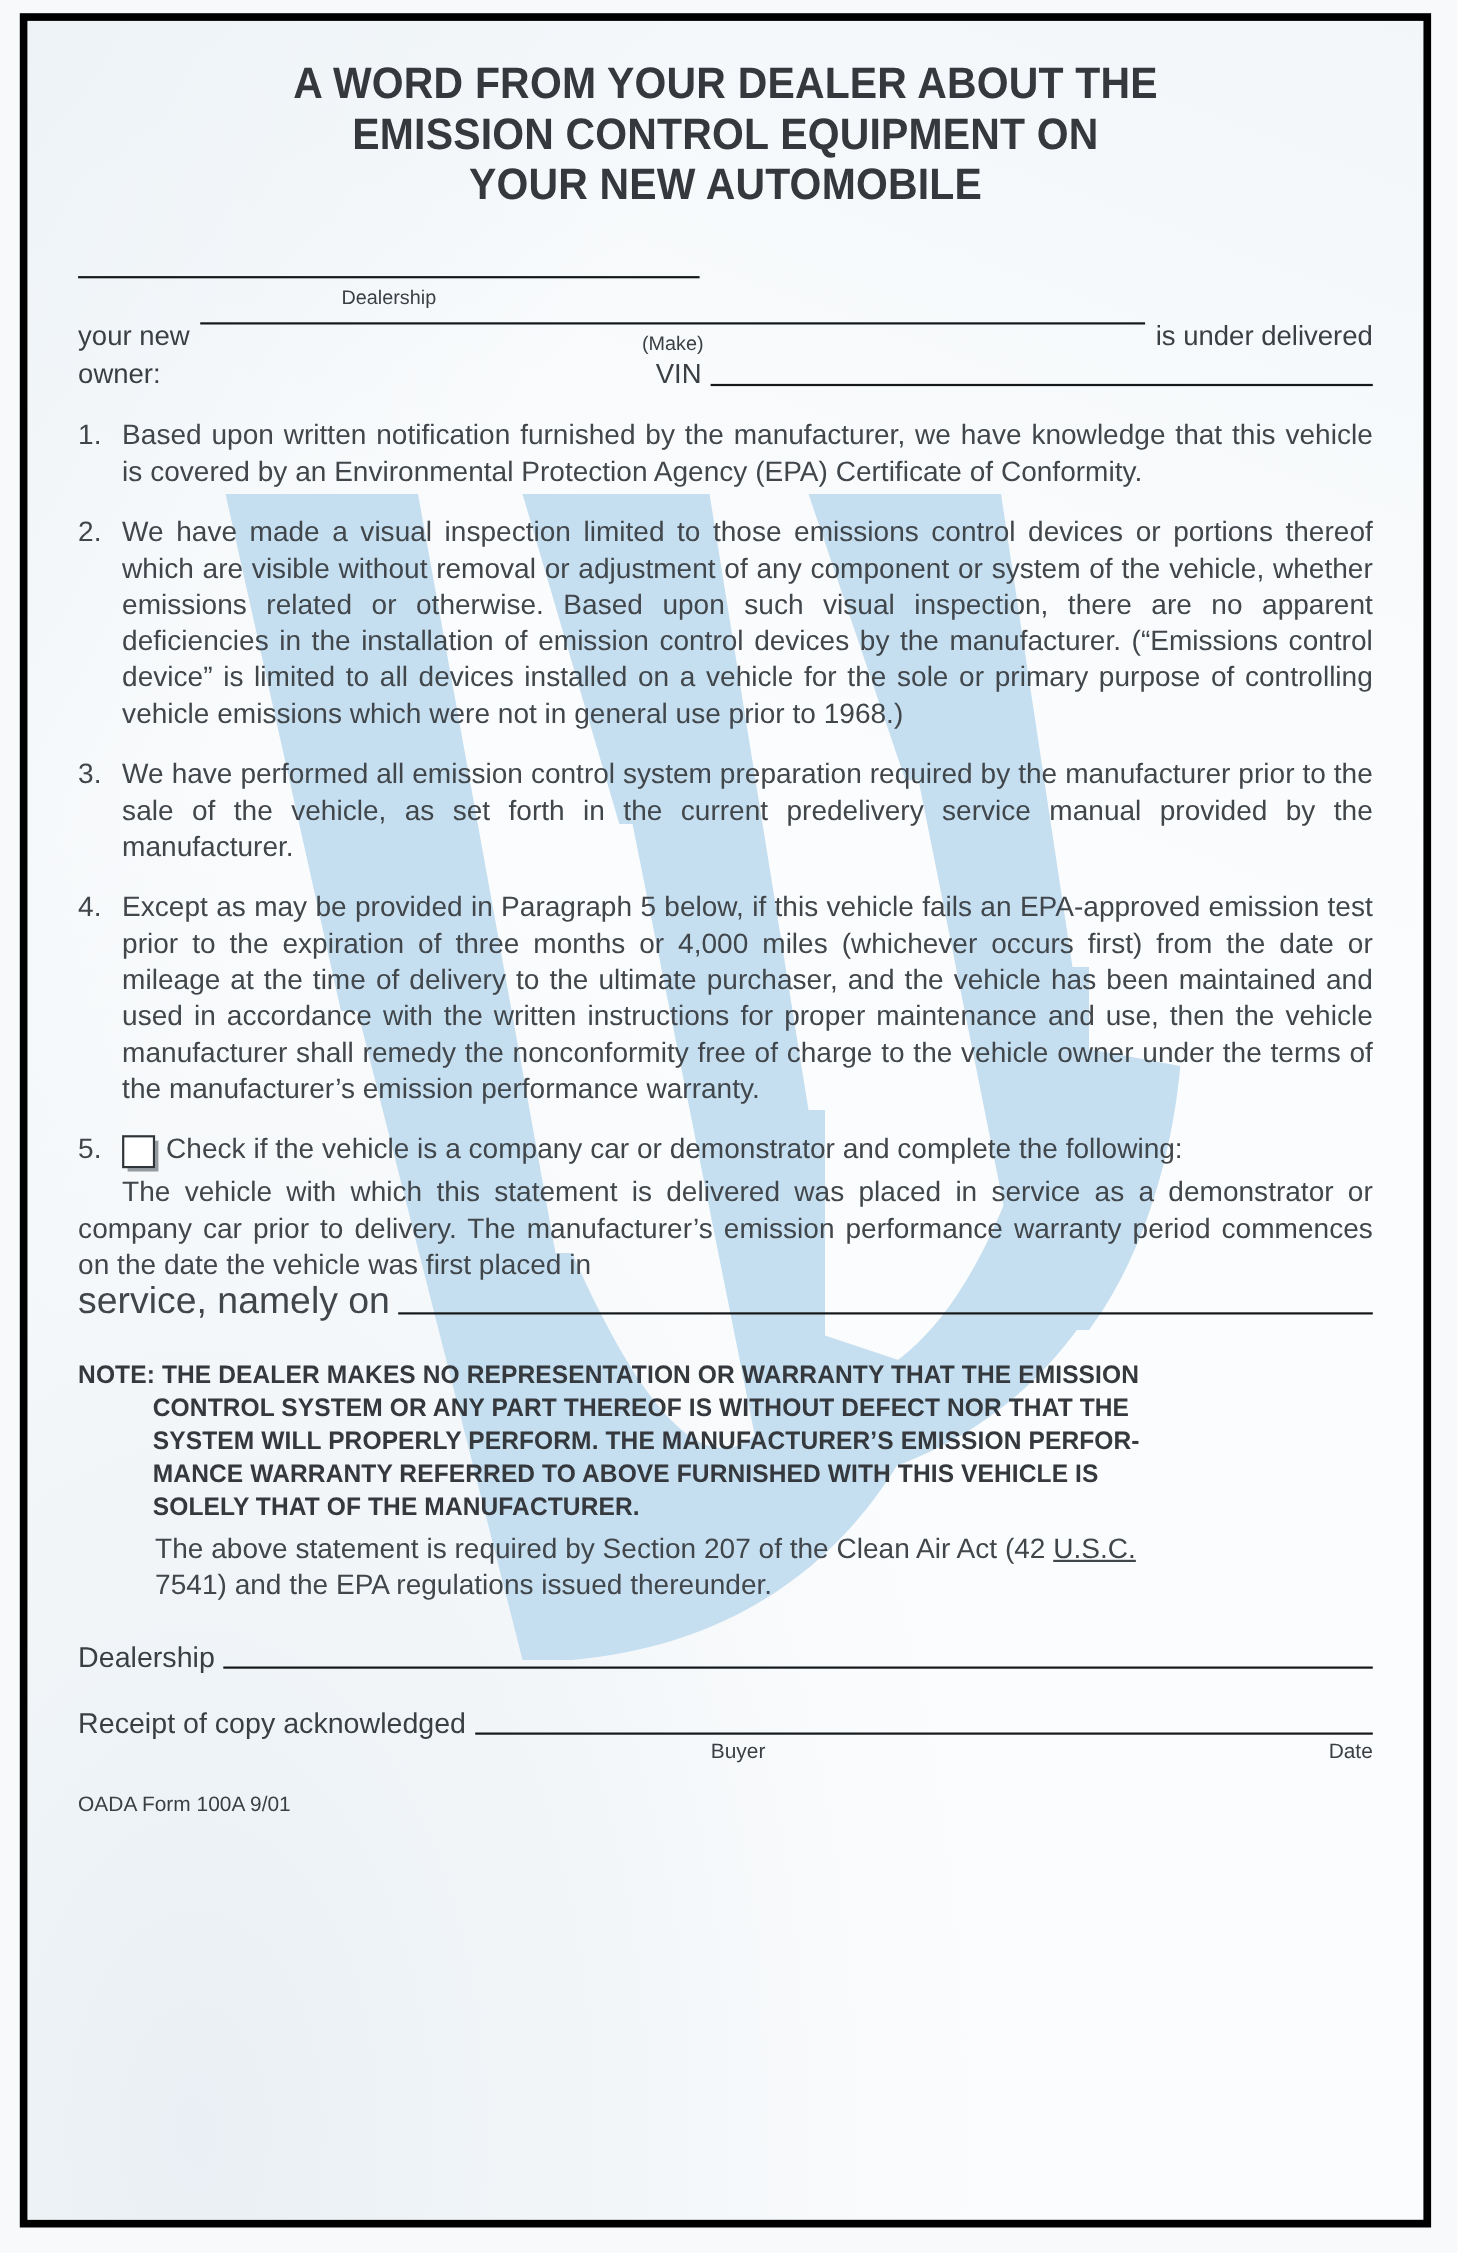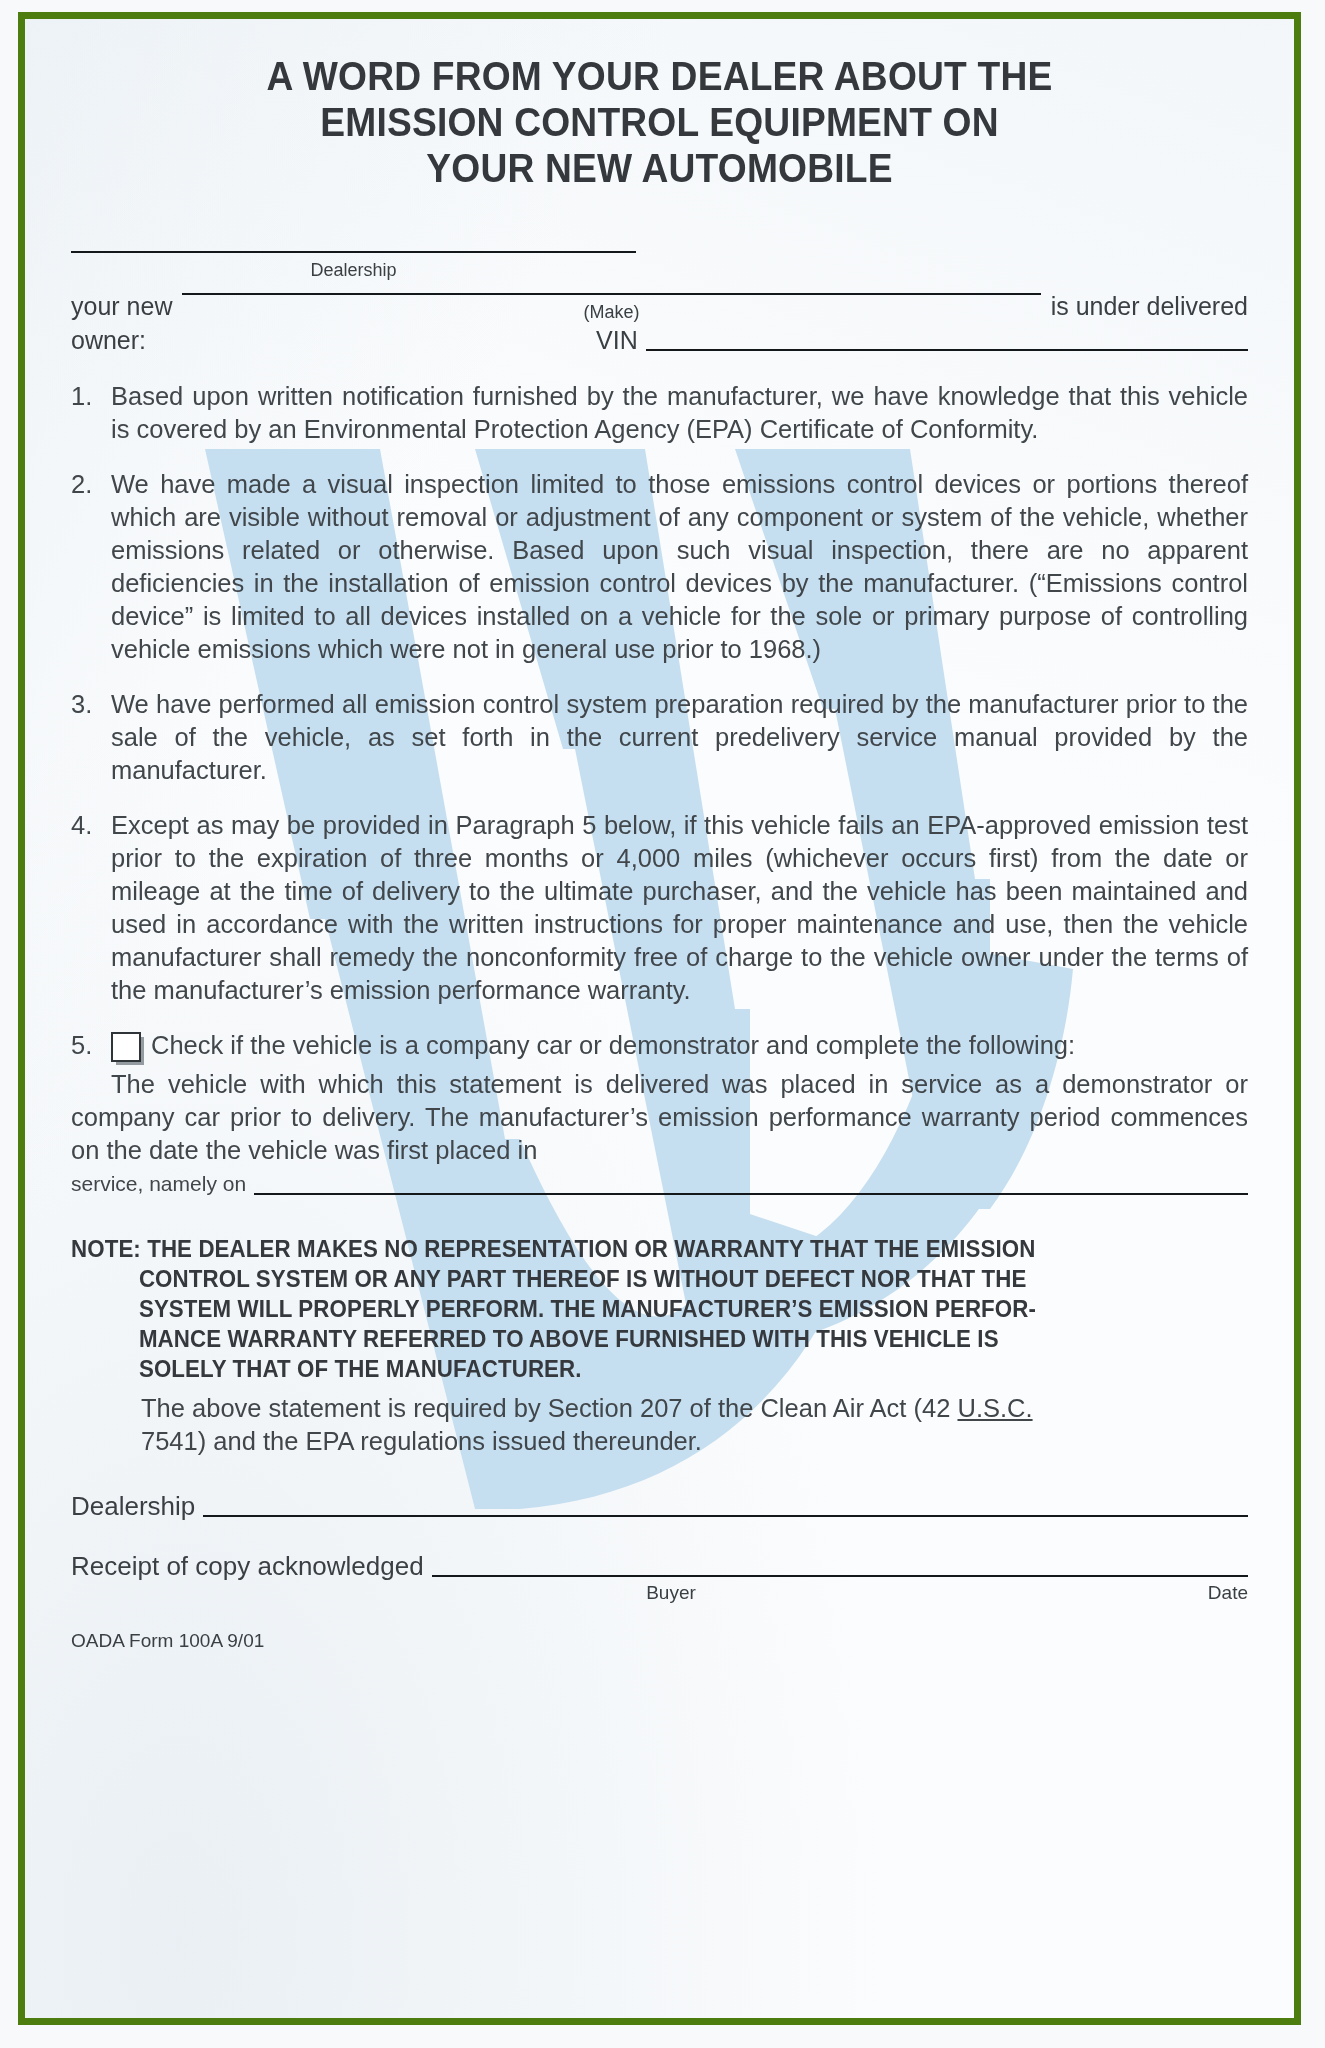--- a/index.html
+++ b/index.html
@@ -14,21 +14,21 @@
     position:relative;
     width:1325px;height:2048px;
     background:#f7f9fa;
     overflow:hidden;
   }
   #paper{
     position:absolute;
     left:18px;top:12px;
     width:1283px;height:2013px;
     background:#fbfcfd;
-    border:7px solid #4d7c0f;
+    border:7px solid #000000;
     box-sizing:border-box;
     overflow:hidden;
   }
   
   #grain{
     position:absolute;inset:0;
     background:
       linear-gradient(118deg, rgba(228,236,242,.55) 0%, rgba(255,255,255,0) 28%),
       linear-gradient(200deg, rgba(233,240,245,.45) 0%, rgba(255,255,255,0) 35%),
       radial-gradient(ellipse at 12% 96%, rgba(226,234,240,.7) 0%, rgba(255,255,255,0) 45%);
@@ -253,21 +253,21 @@
           <span class="num">5.</span>
           <div class="cbline">
             <span class="checkbox"></span>
             <span>Check if the vehicle is a company car or demonstrator and complete the following:</span>
           </div>
         </li>
       </ol>
 
       <div class="item5-body" style="padding-left:40px;">
         <div class="para-indent" style="font-size:25.5px;line-height:33px;color:#41464b;">The vehicle with which this statement is delivered was placed in service as a demonstrator or company car prior to delivery. The manufacturer’s emission performance warranty period commences on the date the vehicle was first placed in</div>
-        <div class="namely" style="font-size:21px;line-height:33px;color:#41464b;">
+        <div class="namely" style="font-size:34px;line-height:33px;color:#41464b;">
           <span>service, namely on</span>
           <span class="rule thin" style="margin-right:0;"></span>
         </div>
       </div>
 
       <div class="note">
         <span class="nl">NOTE: THE DEALER MAKES NO REPRESENTATION OR WARRANTY THAT THE EMISSION</span>
         <span class="nl ind">CONTROL SYSTEM OR ANY PART THEREOF IS WITHOUT DEFECT NOR THAT THE</span>
         <span class="nl ind">SYSTEM WILL PROPERLY PERFORM. THE MANUFACTURER’S EMISSION PERFOR-</span>
         <span class="nl ind">MANCE WARRANTY REFERRED TO ABOVE FURNISHED WITH THIS VEHICLE IS</span>

